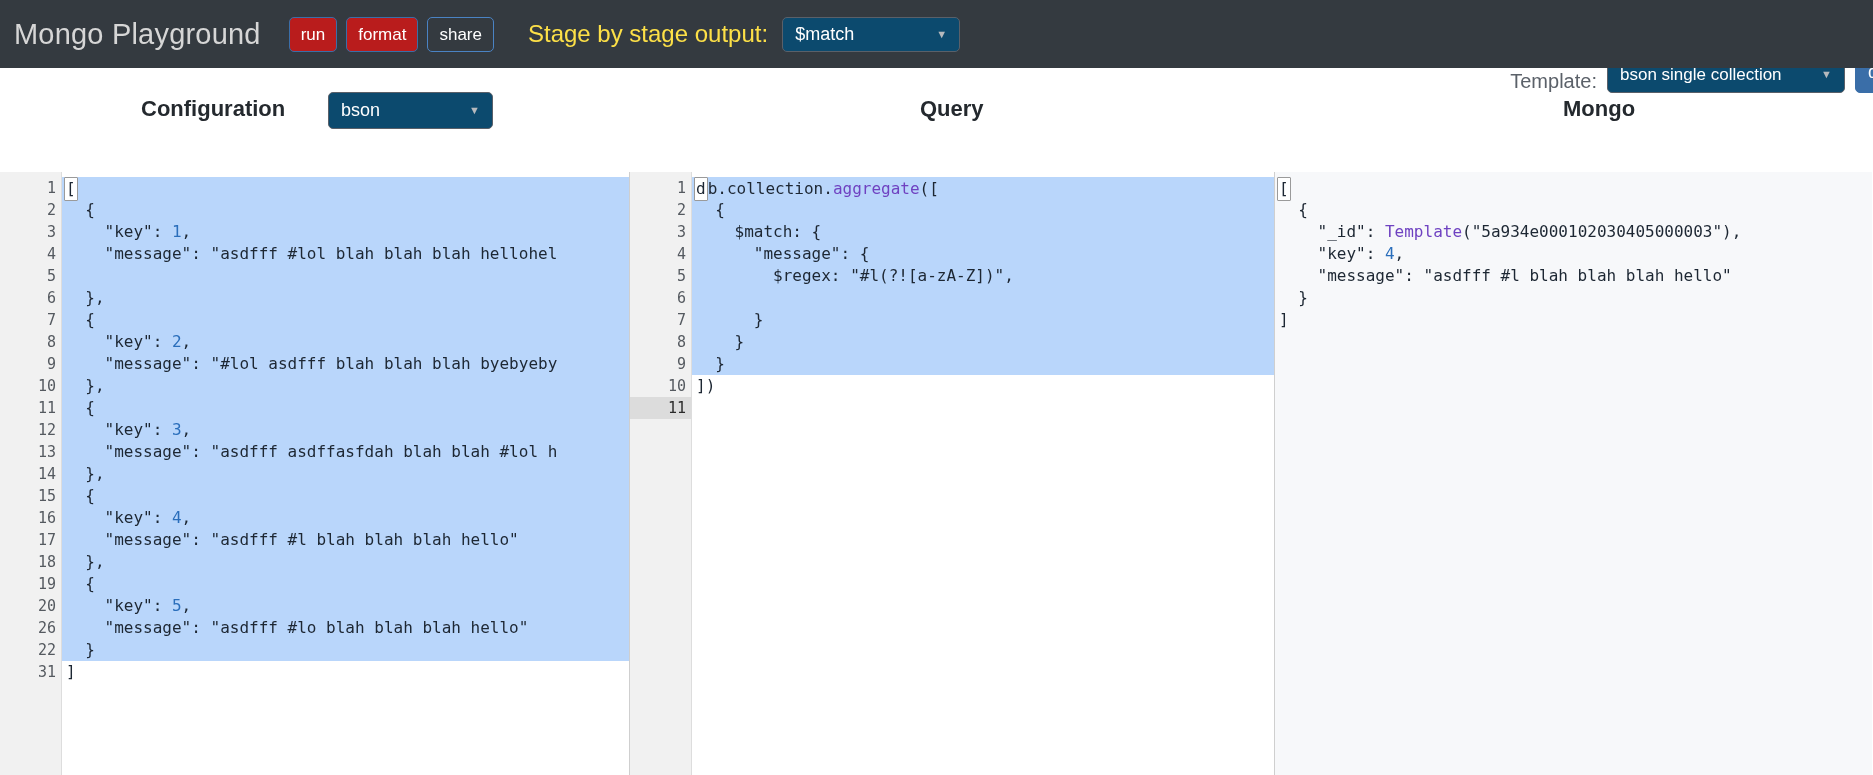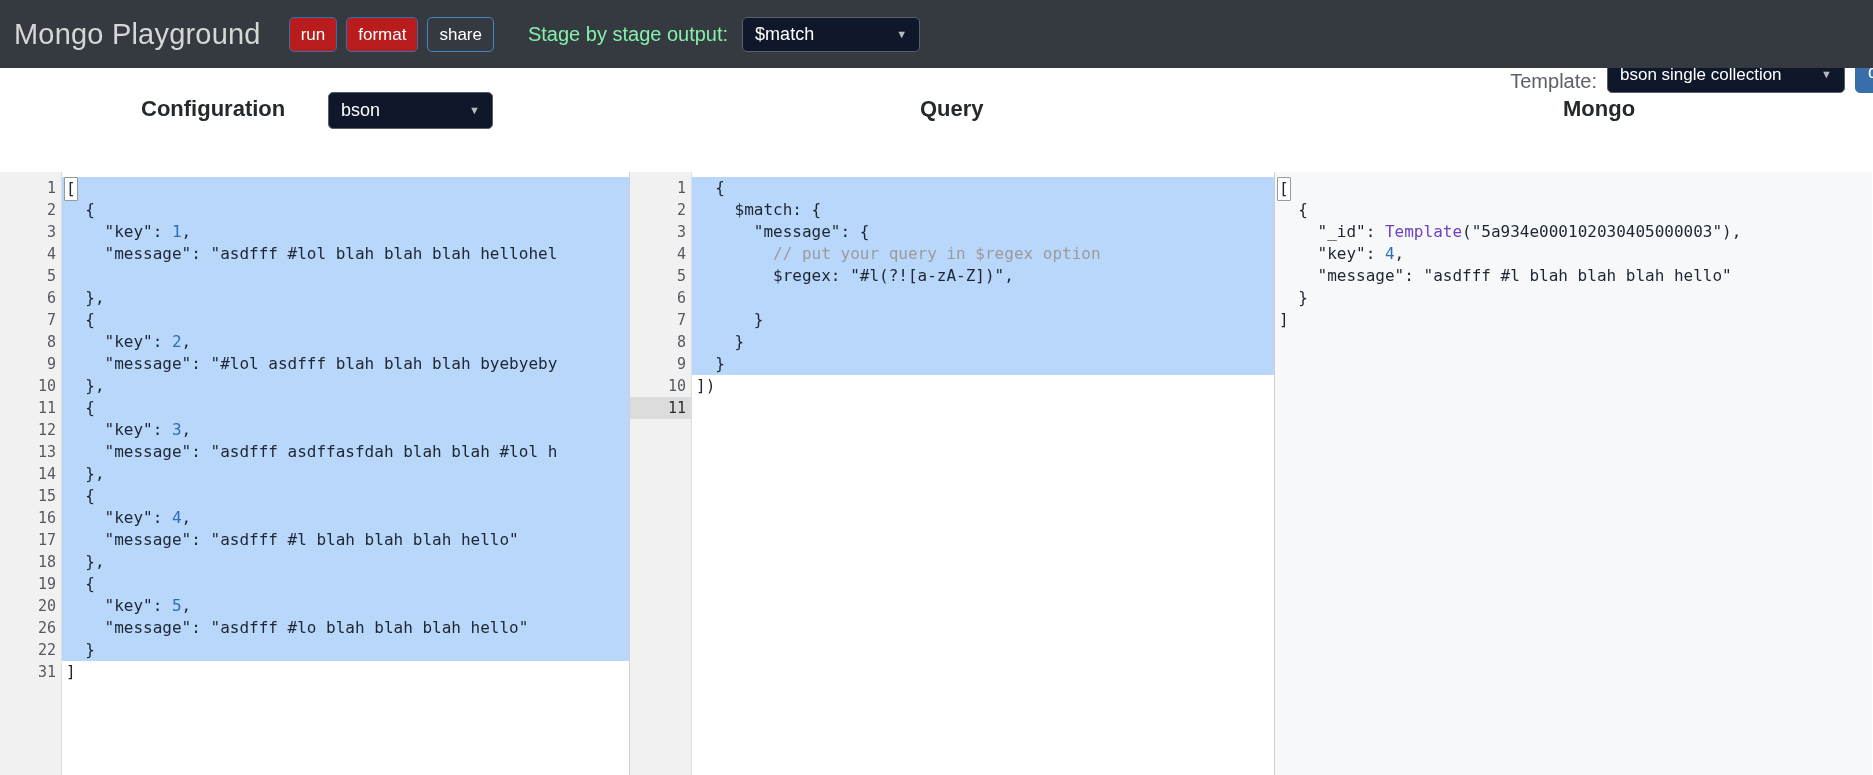--- a/index.html
+++ b/index.html
@@ -50,29 +50,29 @@
     background: #ececec;
     border: 1px solid #b9b9b9;
     border-radius: 3px;
     font-size: 16px;
     color: #1b1b1b;
     padding: 0 7px;
     margin-left: 7px;
     font-family: "Liberation Sans", sans-serif;
   }
   .stage-label {
-    color: #86efac;
-    font-size: 20px;
+    color: #fde047;
+    font-size: 24px;
     margin-left: 25px;
     margin-right: 14px;
     white-space: nowrap;
   }
   .dark-select {
     position: relative;
-    background: #0f172a;
+    background: #0c4a6e;
     border: 1px solid #5a6069;
     border-radius: 5px;
     color: #ffffff;
     font-size: 18px;
     height: 35px;
     display: flex; align-items: center;
     padding: 0 12px;
     cursor: pointer;
     white-space: nowrap;
   }
@@ -314,24 +314,24 @@
           <div class="ln foldable">4</div>
           <div class="ln">5</div>
           <div class="ln">6</div>
           <div class="ln">7</div>
           <div class="ln">8</div>
           <div class="ln">9</div>
           <div class="ln">10</div>
           <div class="ln active">11</div>
         </div>
       <div class="code sel" id="code-query">
+          <div class="cl"><span class="cursor-box">d</span>b.collection.<span class="tok-kw">aggregate</span>([</div>
           <div class="cl">  {</div>
           <div class="cl">    $match: {</div>
           <div class="cl">      "message": {</div>
-          <div class="cl">        <span class="tok-comment">// put your query in $regex option</span></div>
           <div class="cl">        $regex: "#l(?![a-zA-Z])",</div>
           <div class="cl">&nbsp;</div>
           <div class="cl">      }</div>
           <div class="cl">    }</div>
           <div class="cl">  }</div>
           <div class="cl nosel">])</div>
         </div>
     </div>
 
     <div class="editor" id="editor-result">

